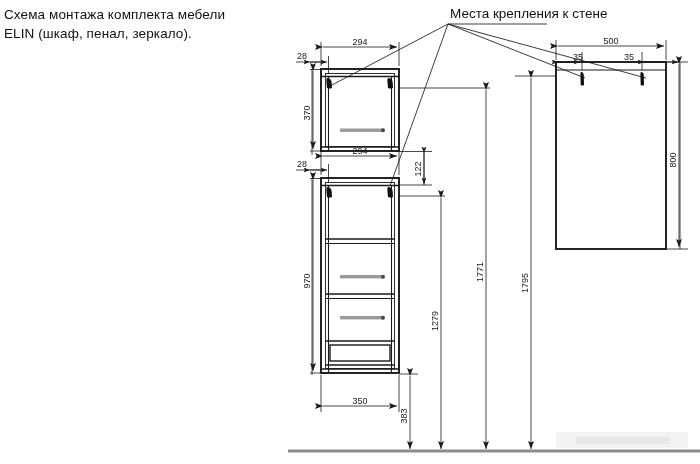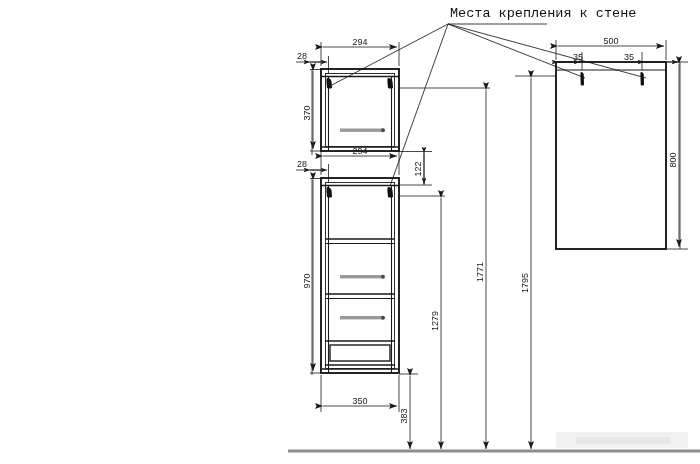--- a/index.html
+++ b/index.html
@@ -13,20 +13,24 @@
   .wm{position:absolute;left:556px;top:432px;width:132px;height:16px;
       background:#ededed;border-radius:2px;opacity:.75;}
   .wm2{position:absolute;left:576px;top:437px;width:94px;height:7px;
       background:#e3e3e3;border-radius:1px;opacity:.8;}
 </style>
 </head>
 <body>
 
 <div id="root">
 
+  <div class="caption">
+    <div>Схема монтажа комплекта мебели</div>
+    <div>ELIN (шкаф, пенал, зеркало).</div>
+  </div>
 
   <svg class="sheet" viewBox="0 0 700 464">
     <defs>
       <marker id="ar" markerWidth="9" markerHeight="9" refX="8" refY="3" orient="auto" markerUnits="userSpaceOnUse">
         <path d="M0,0 L8,3 L0,6 L1.6,3 z" fill="#1a1a1a"></path>
       </marker>
       <marker id="arS" markerWidth="7" markerHeight="7" refX="6.4" refY="2.4" orient="auto" markerUnits="userSpaceOnUse">
         <path d="M0,0 L6.4,2.4 L0,4.8 L1.3,2.4 z" fill="#1a1a1a"></path>
       </marker>
     </defs>
@@ -183,17 +187,17 @@
       <text x="360" y="404">350</text>
       <text x="407" y="416" transform="rotate(-90 407 416)">383</text>
       <text x="611" y="44">500</text>
       <text x="578" y="60">35</text>
       <text x="629" y="60">35</text>
       <text x="676" y="160" transform="rotate(-90 676 160)">800</text>
       <text x="528" y="283" transform="rotate(-90 528 283)">1795</text>
     </g>
   </svg>
 
-  <div class="dwg-title" style="left:450px;top:6px;font-family:Liberation Mono, monospace;">Места крепления к стене</div>
+  <div class="dwg-title" style="left:450px;top:6px;">Места крепления к стене</div>
 
   <div class="wm"></div>
   <div class="wm2"></div>
 </div>
 
 </body></html>

